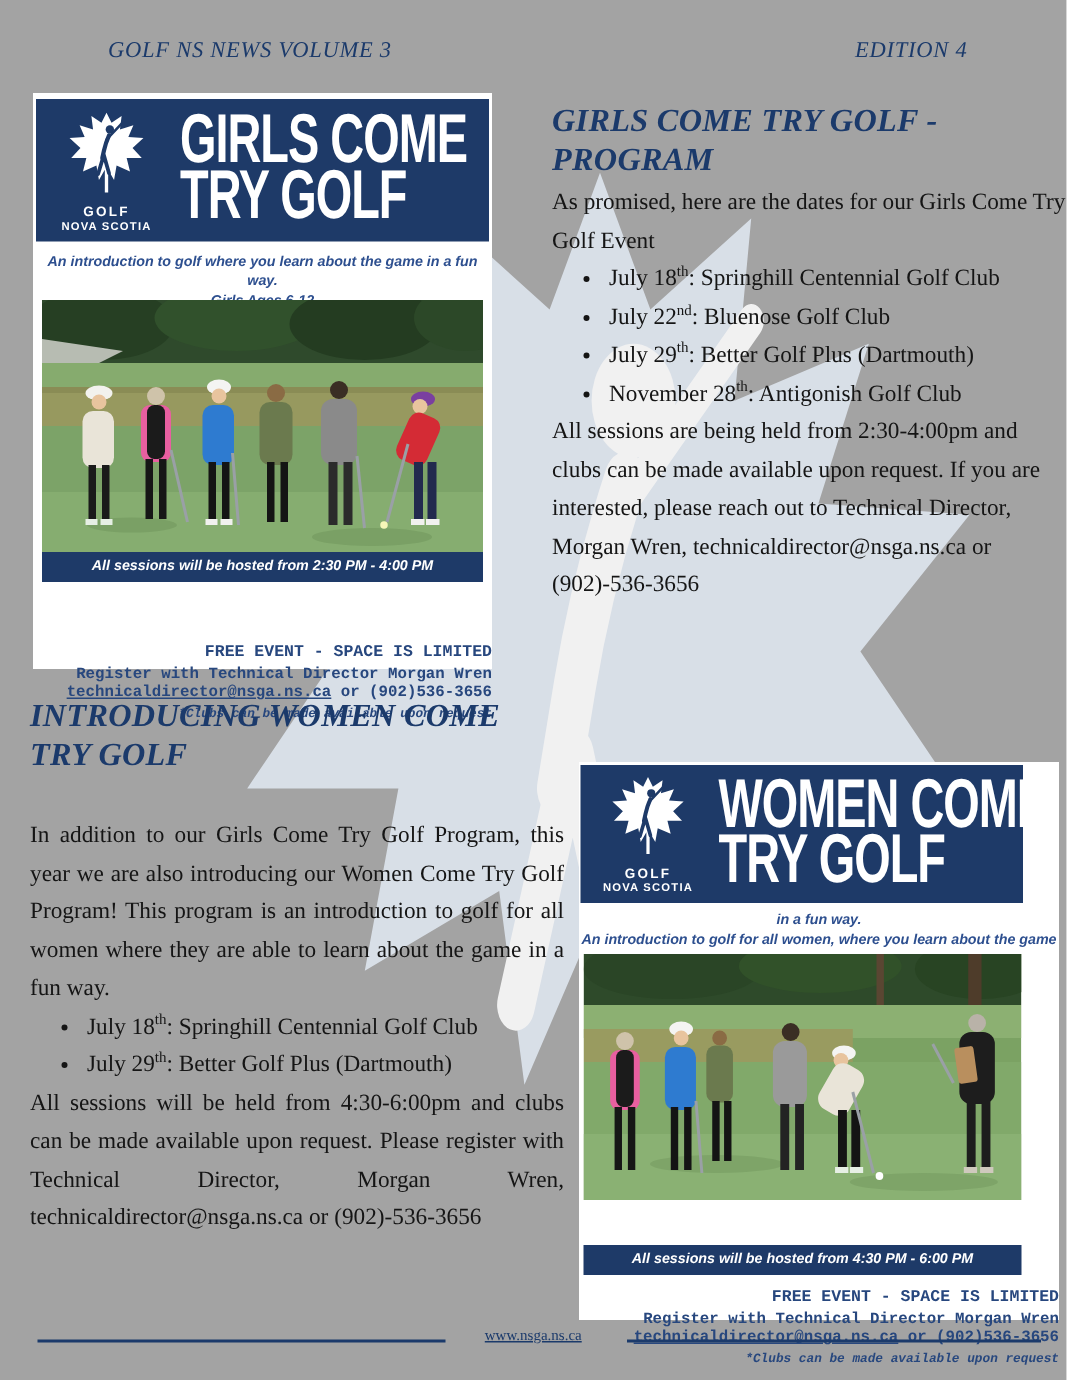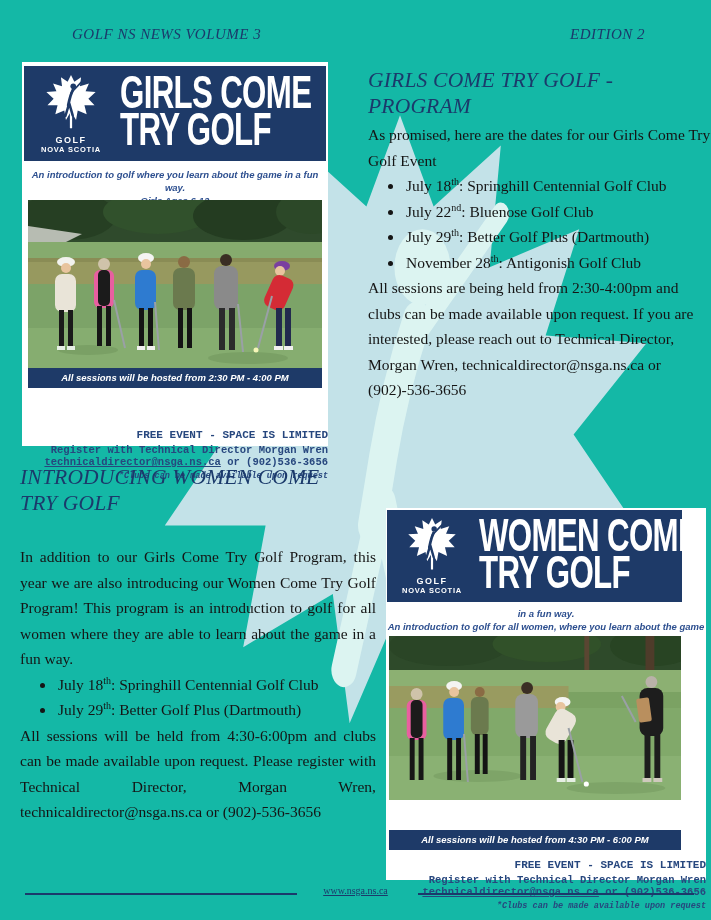--- a/index.html
+++ b/index.html
@@ -1,16 +1,16 @@
 <!DOCTYPE html>
 <html><head>
 <meta charset="utf-8">
 <style>
   html,body{margin:0;padding:0;background:#ffffff;}
-  .page{position:relative;width:711px;height:920px;background:#14b8a6;overflow:hidden;
+  .page{position:relative;width:711px;height:920px;background:#a3a3a3;overflow:hidden;
         font-family:"Liberation Serif",serif;color:#151515;}
 
   
   .watermark{position:absolute;left:120px;top:100px;width:560px;height:760px;z-index:0;opacity:.85;}
 
   .layer{position:absolute;inset:0;z-index:1;}
 
   
   .hdr{position:absolute;top:26px;font-style:italic;font-size:15px;letter-spacing:.5px;color:#1b3a6b;}
   .hdrL{left:72px;} .hdrR{right:66px;}
@@ -36,21 +36,21 @@
   .ffoot{position:absolute;left:0;right:0;text-align:right;color:#27477e;
          font-family:Liberation Mono, monospace;font-weight:700;margin-top:33px;}
   .ff1{font-size:11px;line-height:13px;}
   .ff2{font-size:10.5px;line-height:12px;margin-top:2px;}
   .ff3{font-size:10.5px;line-height:12px;}
   .ff4{font-size:8.5px;font-style:italic;line-height:11px;margin-top:3px;}
   .email{text-decoration:underline;}
 
   
   .article{position:absolute;z-index:1;}
-  .h2{font-weight:400;font-style:italic;font-size:21.5px;line-height:26px;color:#1b3a6b;letter-spacing:.2px;}
+  .h2{font-weight:700;font-style:italic;font-size:21.5px;line-height:26px;color:#1b3a6b;letter-spacing:.2px;}
   .body{font-size:15.5px;line-height:25.5px;color:#151515;}
   .jst{text-align:justify;}
   .blist{list-style:disc;margin:0;padding-left:36px;}
   .blist li{padding-left:2px;line-height:25.5px;font-size:15.5px;}
   sup{font-size:10px;line-height:0;}
   .mt{margin-top:28px;}
 
   
   .rule{position:absolute;top:893px;height:2px;background:#1b3a6b;}
   .rule-l{left:25px;width:272px;}
@@ -69,21 +69,21 @@
       <circle cx="54" cy="22" r="5" fill="#ffffff" stroke="none"></circle>
       <path d="M53 29 Q49 38 47 47 L45 56" stroke-width="5"></path>
       <path d="M50 34 L68 15" stroke-width="3"></path>
       <path d="M46 55 L40 75 M47 53 L53 74" stroke-width="4.5"></path>
     </g>
   </svg>
 
   <div class="layer">
 
     <div class="hdr hdrL">GOLF NS NEWS VOLUME 3</div>
-    <div class="hdr hdrR">EDITION 2</div>
+    <div class="hdr hdrR">EDITION 4</div>
 
     <div class="flyer" style="left:22px;top:62px;width:306px;height:384px;">
       <div class="banner" style="left:2px;top:4px;width:302px;height:95px;">
         <div class="gns-logo" style="left:14px;top:8px;width:66px;">
           <svg viewBox="0 0 100 100" style="width:60px;height:56px;">
             <path fill="#ffffff" d="M50 2 L56 14 L68 6 L66 22 L82 17 L76 31 L94 32 L81 44 L92 56 L74 56 L78 72 L62 65 L59 82 L52 70 L52 97 L48 97 L48 70 L41 82 L38 65 L22 72 L26 56 L8 56 L19 44 L6 32 L24 31 L18 17 L34 22 L32 6 L44 14 Z"></path>
             <g fill="none" stroke="#1e3a68" stroke-linecap="round">
               <circle cx="54" cy="22" r="5" fill="#1e3a68" stroke="none"></circle>
               <path d="M53 29 Q49 38 47 47 L45 56" stroke-width="5"></path>
               <path d="M50 34 L68 15" stroke-width="3"></path>

